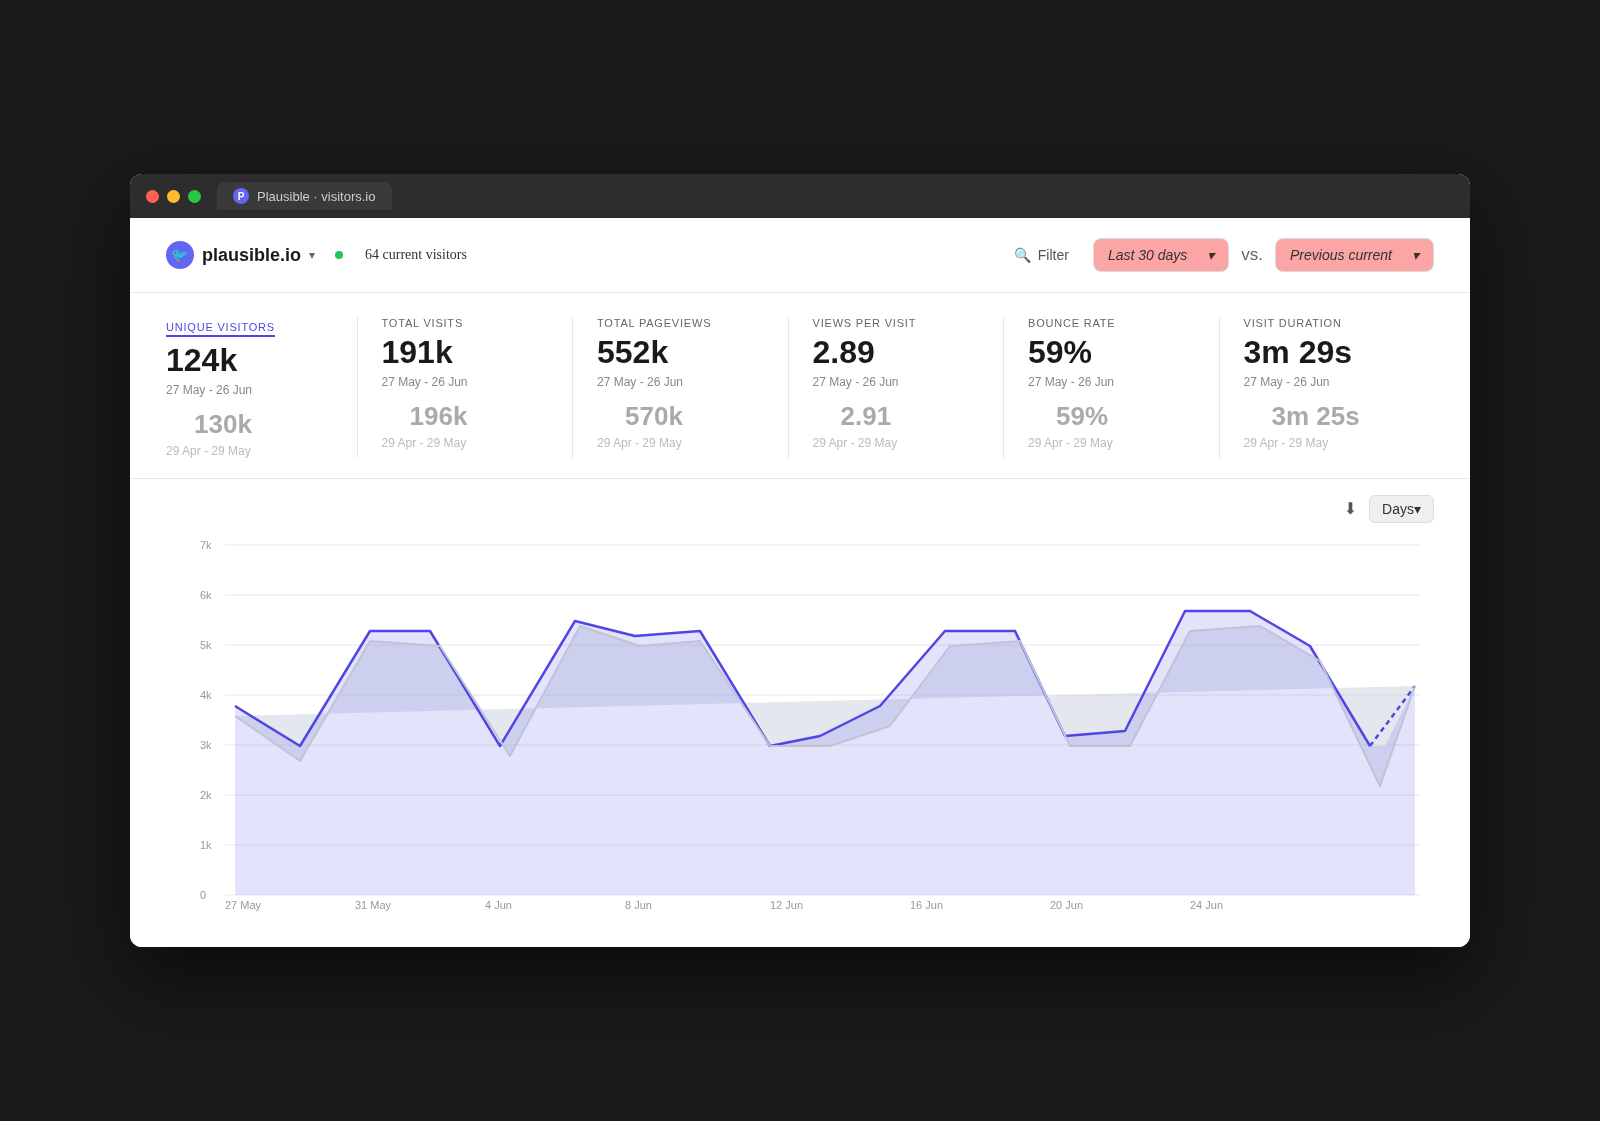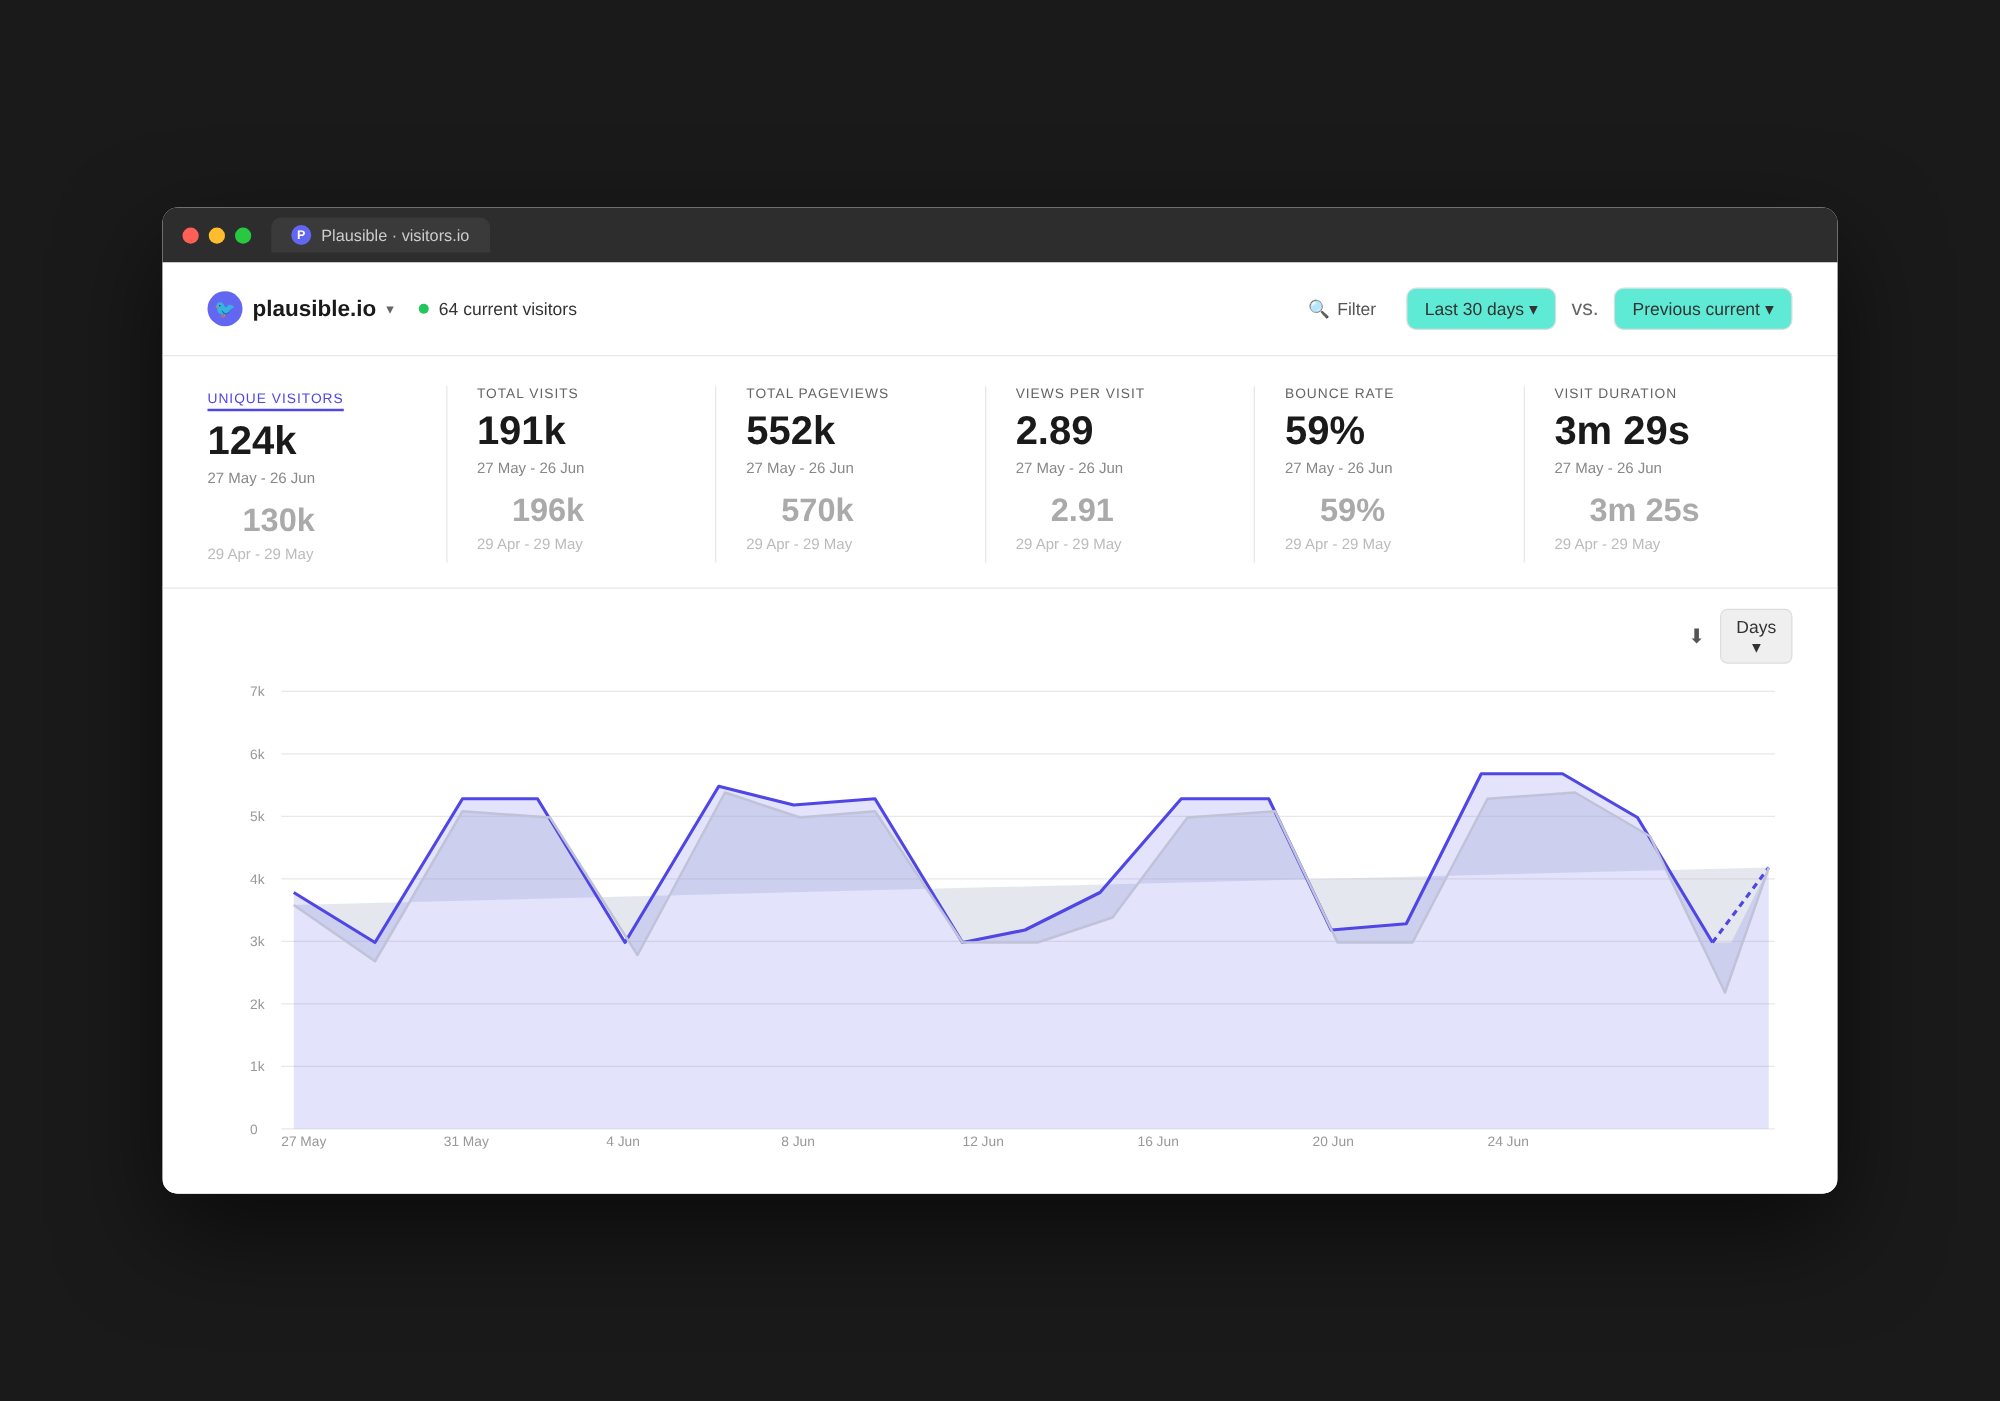--- a/index.html
+++ b/index.html
@@ -90,23 +90,24 @@
       font-weight: 600;
       color: #1a1a1a;
     }
     .logo-chevron {
       color: #666;
       font-size: 12px;
     }
     .visitors-badge {
       display: flex;
       align-items: center;
-      gap: 8px;
+      gap: 22px;
       color: #333;
       font-size: 14px;
+      font-family: Liberation Serif, serif;
     }
     .green-dot {
       width: 8px;
       height: 8px;
       background: #22c55e;
       border-radius: 50%;
     }
     .header-right {
       margin-left: auto;
       display: flex;
@@ -121,28 +122,29 @@
       font-size: 14px;
       cursor: pointer;
       padding: 6px 12px;
       border-radius: 6px;
       border: none;
       background: transparent;
     }
     .dropdown-btn {
       display: flex;
       align-items: center;
-      gap: 4px;
+      gap: 20px;
       border: 1px solid #ddd;
       border-radius: 8px;
       padding: 8px 14px;
-      background: #5eead4;
+      background: #fca5a5;
       font-size: 14px;
       color: #333;
       cursor: pointer;
+      font-style: italic;
     }
     .vs-text {
       color: #666;
       font-size: 17px;
     }
     .stats-row {
       display: flex;
       padding: 24px 36px 20px;
       border-bottom: 1px solid #e8e8e8;
     }
@@ -212,21 +214,20 @@
     .chart-granularity {
       display: flex;
       align-items: center;
       gap: 0;
       color: #333;
       font-size: 14px;
       cursor: pointer;
       border: 1px solid #ddd;
       padding: 5px 12px;
       border-radius: 6px;
-      flex-direction: column;
     }
     .chart-container {
       position: relative;
       width: 100%;
       height: 380px;
     }
     svg.chart-svg {
       width: 100%;
       height: 100%;
     }

